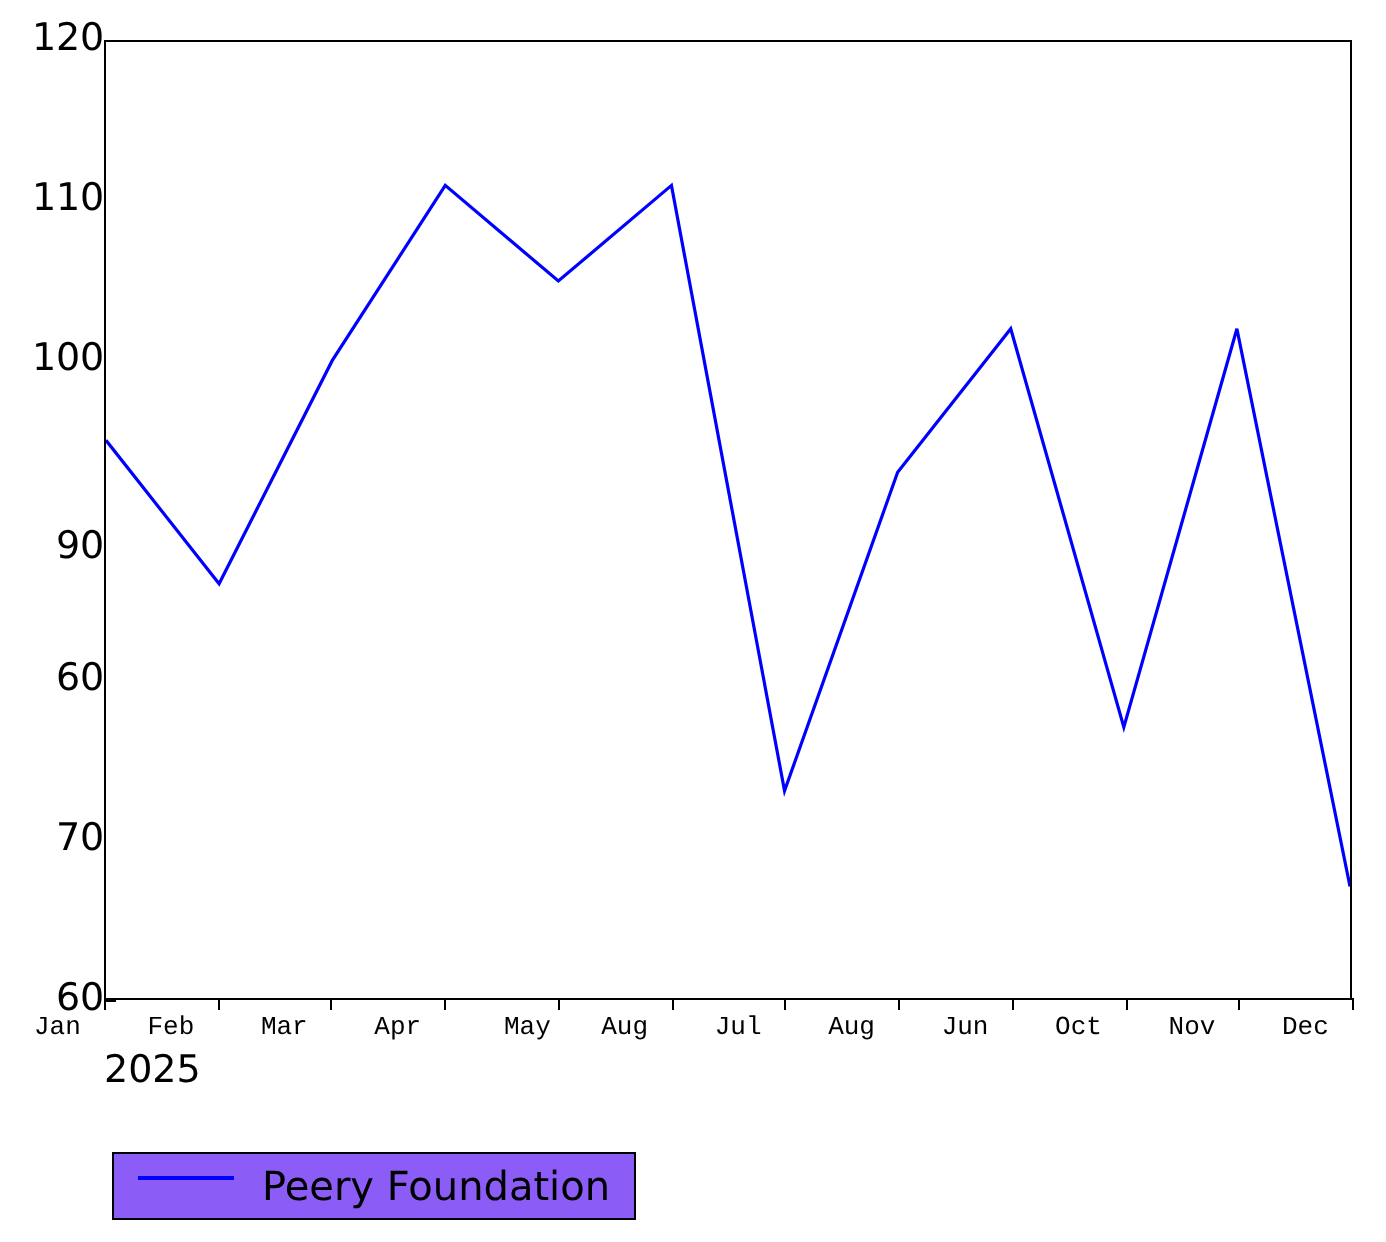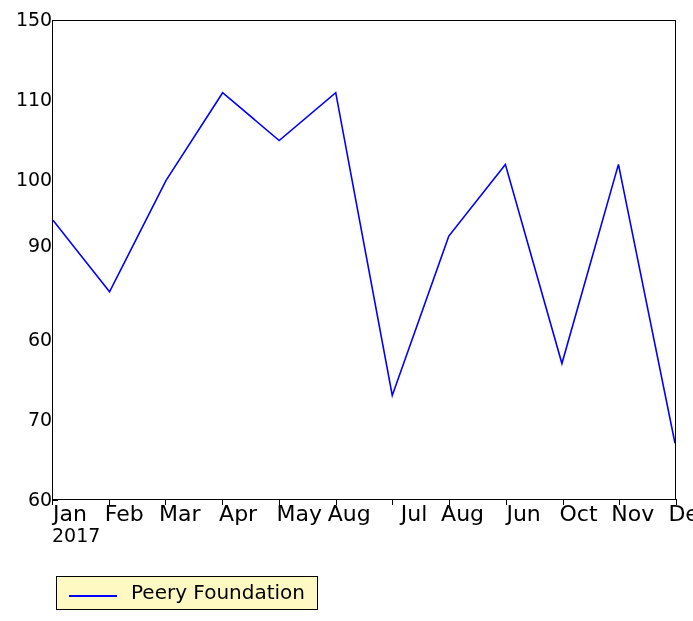--- a/index.html
+++ b/index.html
@@ -78,25 +78,26 @@
   .xtick-mark {
     position: absolute;
     top: 499px;
     width: 1px;
     height: 6px;
     background: #000000;
   }
   .xtick-label {
     position: absolute;
     top: 504px;
-    font-size: 22px;
+    font-size: 13px;
     line-height: 20px;
-    text-align: right;
+    text-align: left;
     width: 70px;
     margin-left: -35px;
+    font-family: Liberation Mono, monospace;
   }
   #xtick-year {
     position: absolute;
     top: 525px;
     left: 52px;
     font-size: 19px;
     line-height: 20px;
     text-align: left;
   }
 
@@ -109,24 +110,24 @@
     font-size: 19px;
     line-height: 22px;
   }
 
   
   #legend {
     position: absolute;
     left: 56px;
     top: 576px;
     border: 1px solid #000000;
-    background: #fef9c3;
-    padding: 5px 12px 6px 12px;
+    background: #8b5cf6;
+    padding: 5px 12px 18px 12px;
     display: flex;
-    align-items: flex-end;
+    align-items: flex-start;
     box-sizing: border-box;
     height: 34px;
   }
   #legend-line-wrap {
     width: 48px;
     height: 14px;
     position: relative;
     margin-right: 14px;
   }
   .legend-swatch {
@@ -147,27 +148,27 @@
 
 <div id="figure">
 
   <div id="y-axis">
       <div class="ytick-label" style="top: 490px;">60</div>
       <div class="ytick-mark" style="top: 500px;"></div>
       <div class="ytick-label" style="top: 410px;">70</div>
       <div class="ytick-mark" style="top: 420px;"></div>
       <div class="ytick-label" style="top: 330px;">60</div>
       <div class="ytick-mark" style="top: 340px;"></div>
-      <div class="ytick-label" style="top: 236px;">90</div>
+      <div class="ytick-label" style="top: 264px;">90</div>
       <div class="ytick-mark" style="top: 260px;"></div>
       <div class="ytick-label" style="top: 170px; margin-left: 30px;">100</div>
       <div class="ytick-mark" style="top: 180px;"></div>
       <div class="ytick-label" style="top: 90px;">110</div>
       <div class="ytick-mark" style="top: 100px;"></div>
-      <div class="ytick-label" style="top: 10px;">150</div>
+      <div class="ytick-label" style="top: 10px;">120</div>
       <div class="ytick-mark" style="top: 20px;"></div>
     </div>
 
   <div id="x-axis">
       <div class="xtick-mark" style="left: 52px;"></div>
       <div class="xtick-label" style="left: 52px;">Jan</div>
       <div class="xtick-mark" style="left: 108.727px;"></div>
       <div class="xtick-label" style="left: 108.727px;">Feb</div>
       <div class="xtick-mark" style="left: 165.455px;"></div>
       <div class="xtick-label" style="left: 165.455px;">Mar</div>
@@ -182,21 +183,21 @@
       <div class="xtick-mark" style="left: 449.091px;"></div>
       <div class="xtick-label" style="left: 449.091px;">Aug</div>
       <div class="xtick-mark" style="left: 505.818px;"></div>
       <div class="xtick-label" style="left: 505.818px;">Jun</div>
       <div class="xtick-mark" style="left: 562.545px;"></div>
       <div class="xtick-label" style="left: 562.545px;">Oct</div>
       <div class="xtick-mark" style="left: 619.273px;"></div>
       <div class="xtick-label" style="left: 619.273px;">Nov</div>
       <div class="xtick-mark" style="left: 676px;"></div>
       <div class="xtick-label" style="left: 676px;">Dec</div>
-      <div id="xtick-year">2017</div>
+      <div id="xtick-year">2025</div>
     </div>
 
   <div id="plot-area">
     <svg id="plot-svg" viewBox="0 0 624 480" preserveAspectRatio="none">
       <polyline id="series-line" fill="none" stroke="#0000ff" stroke-width="1.6" vector-effect="non-scaling-stroke" points="0.00,200.00 56.73,272.00 113.45,160.00 170.18,72.00 226.91,120.00 283.64,72.00 340.36,376.00 397.09,216.00 453.82,144.00 510.55,344.00 567.27,144.00 624.00,424.00"></polyline>
     </svg>
   </div>
 
 
   <div id="legend">

